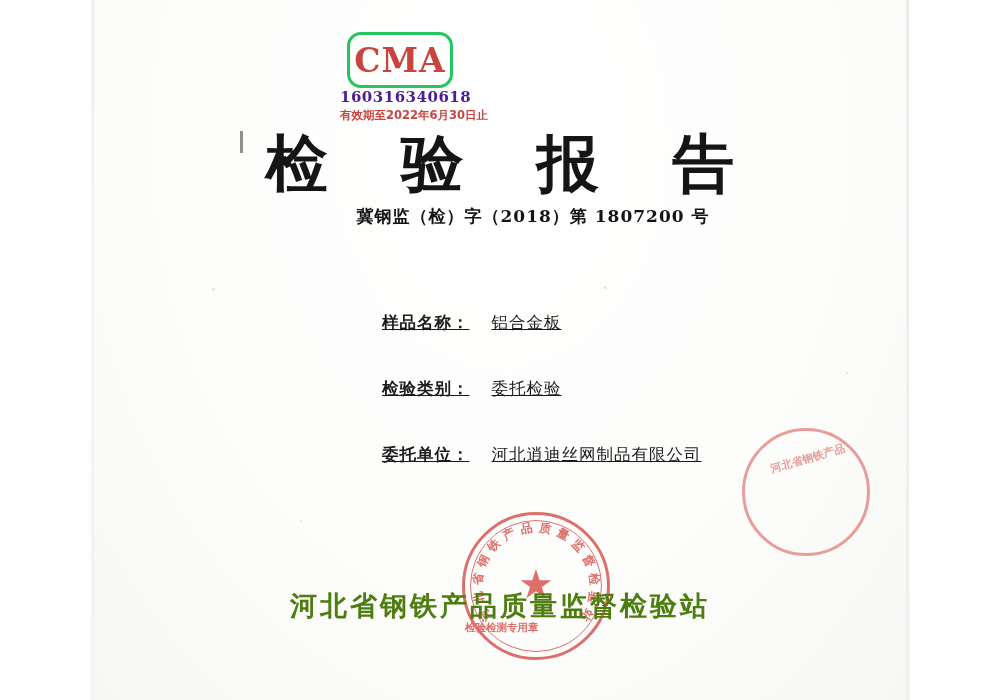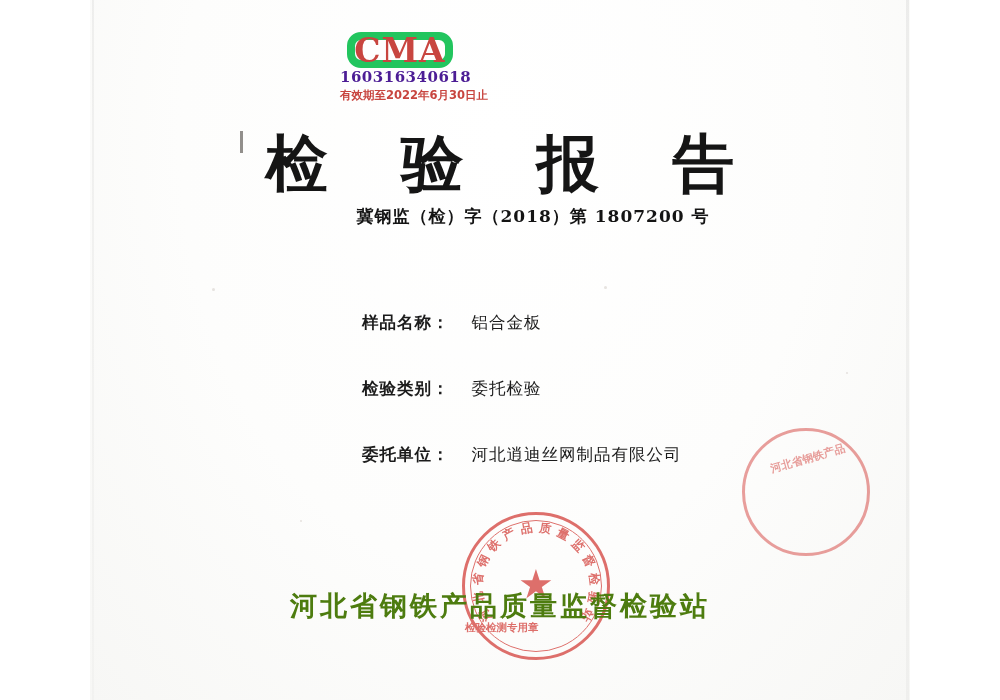--- a/index.html
+++ b/index.html
@@ -65,23 +65,23 @@
     position: absolute;
     left: 340px;
     top: 32px;
     width: 120px;
     text-align: center;
     color: #c8453f;
   }
   .cma-box {
     position: relative;
     width: 106px;
-    height: 36px;
+    height: 56px;
     margin: 0 auto;
-    border: 8px solid #22c55e;
+    border: 3px solid #22c55e;
     border-radius: 14px;
     box-sizing: border-box;
   }
   .cma-letters {
     position: absolute;
     left: 0; top: 0;
     width: 100%;
     height: 100%;
     display: flex;
     align-items: center;
@@ -132,23 +132,24 @@
     font-weight: 700;
     font-size: 17px;
     letter-spacing: 1px;
     color: #141414;
     margin-left: 33px;
   }
 
   
   .fields {
     position: absolute;
-    left: 362px;
+    left: 382px;
     top: 312px;
     width: 480px;
+    text-decoration: underline;
   }
   .field-row {
     display: flex;
     align-items: baseline;
     margin-bottom: 44px;
     font-size: 16.5px;
     letter-spacing: 1px;
     color: #1b1b1b;
   }
   .field-label {

